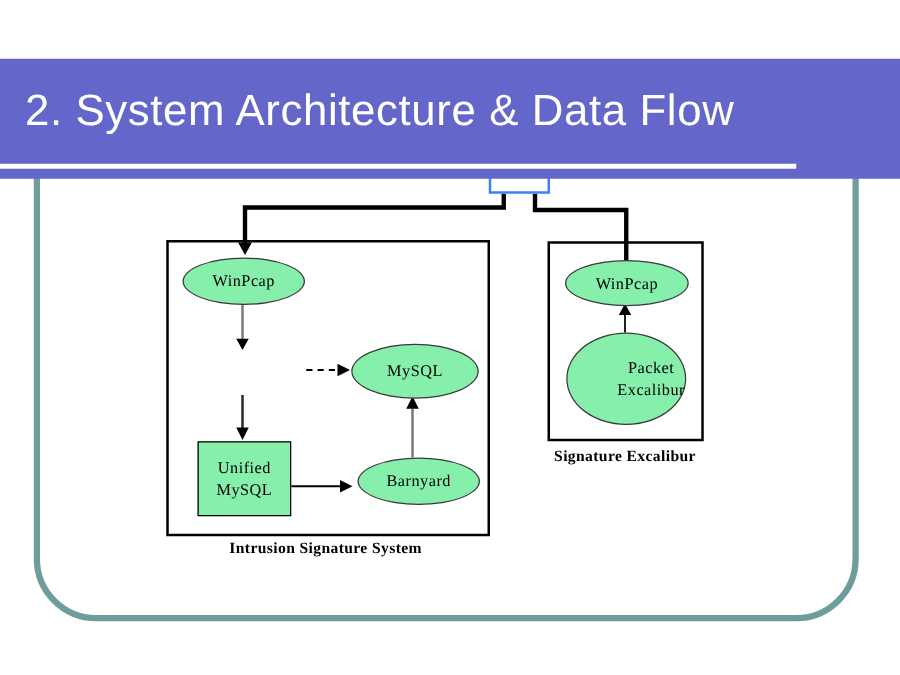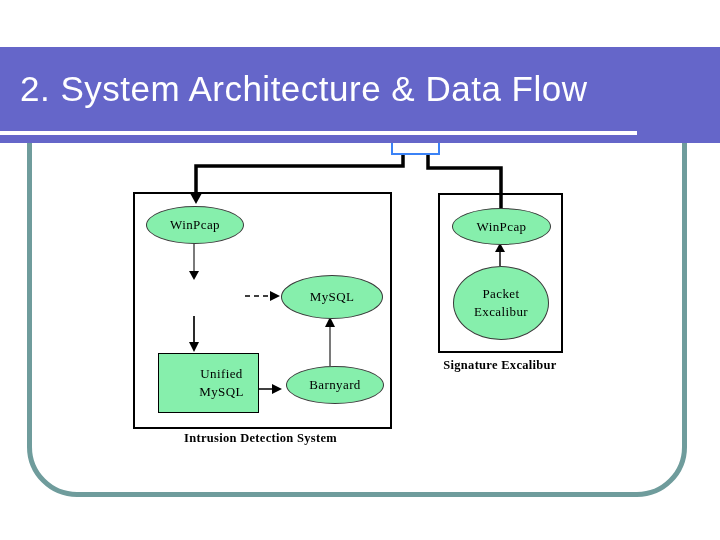--- a/index.html
+++ b/index.html
@@ -29,32 +29,32 @@
   .diagram{position:absolute;left:0;top:0;width:720px;height:540px;}
   .container-box{position:absolute;border:2px solid #000;background:transparent;}
   .ids-box{left:133px;top:192px;width:255px;height:233px;}
   .sig-box{left:438px;top:193px;width:121px;height:156px;}
   svg.connectors{position:absolute;left:0;top:0;width:720px;height:540px;}
   .node{
     position:absolute;display:flex;align-items:center;justify-content:center;
     text-align:center;background:#86efac;color:#000;font-size:13px;letter-spacing:0.4px;
   }
   .ellipse{border:1px solid #3a3a3a;border-radius:50%;}
-  .rectnode{border:1px solid #000;padding-left:26px;}
+  .rectnode{border:1px solid #000;}
   .hub{
     left:391px;top:118px;width:45px;height:33px;border:2px solid #3b82f6;
     background:#ffffff;
   }
   .n-winpcap-l{left:146px;top:206px;width:96px;height:36px;}
   .n-snort{left:145px;top:279px;width:97px;height:37px;}
   .n-mysql{left:281px;top:275px;width:100px;height:42px;}
   .n-unified{left:158px;top:353px;width:73px;height:58px;line-height:1.35;}
   .n-barnyard{left:286px;top:366px;width:96px;height:36px;}
   .n-winpcap-r{left:452px;top:208px;width:97px;height:35px;}
-  .n-packet{left:453px;top:266px;width:94px;height:72px;line-height:1.35;}
+  .n-packet{left:453px;top:266px;width:94px;height:72px;line-height:1.35;justify-content:flex-end;}
   .caption{
     position:absolute;text-align:center;font-weight:bold;font-size:12.5px;
     color:#000;line-height:1.25;letter-spacing:0.3px;
   }
   .cap-ids{left:133px;top:431px;width:255px;}
   .cap-sig{left:420px;top:358px;width:160px;}
 </style>
 </head>
 <body>
 
@@ -114,21 +114,21 @@
 
     <div class="node ellipse n-winpcap-r">WinPcap</div>
     <div class="node ellipse n-packet">
       <div>
         <div>Packet</div>
         <div>Excalibur</div>
       </div>
     </div>
 
     <div class="caption cap-ids">
-      <div>Intrusion Detection System</div>
+      <div>Intrusion Signature System</div>
     </div>
 
     <div class="caption cap-sig">
       <div>Signature Excalibur</div>
     </div>
 
   </div>
 </div>
 
 </body></html>

